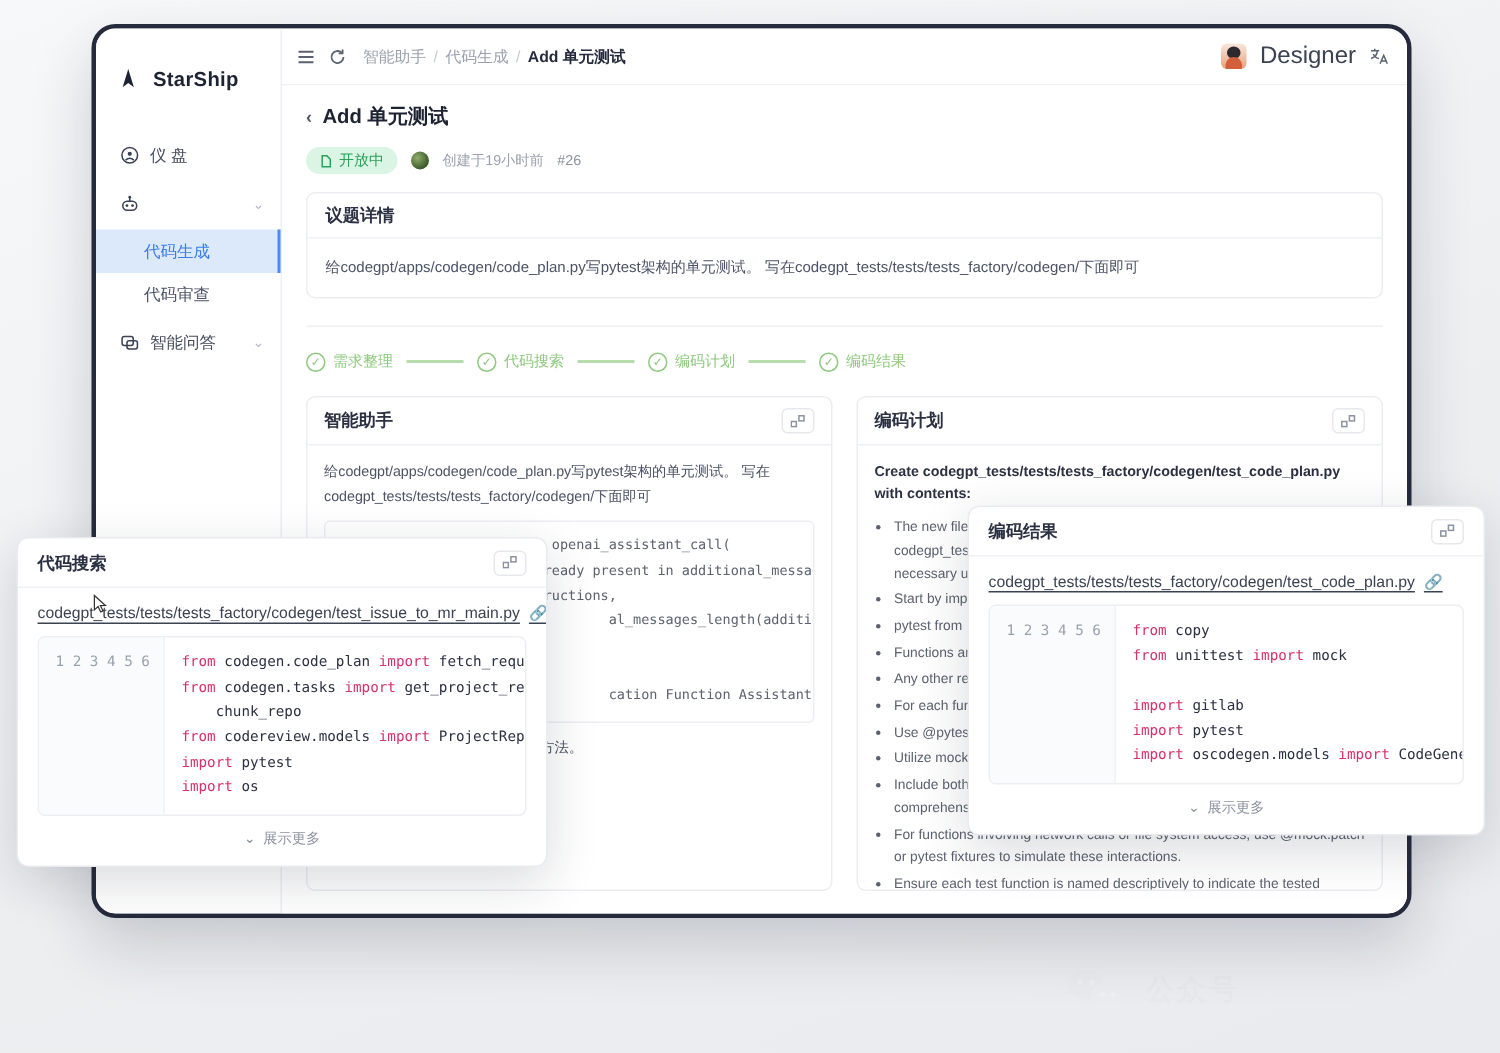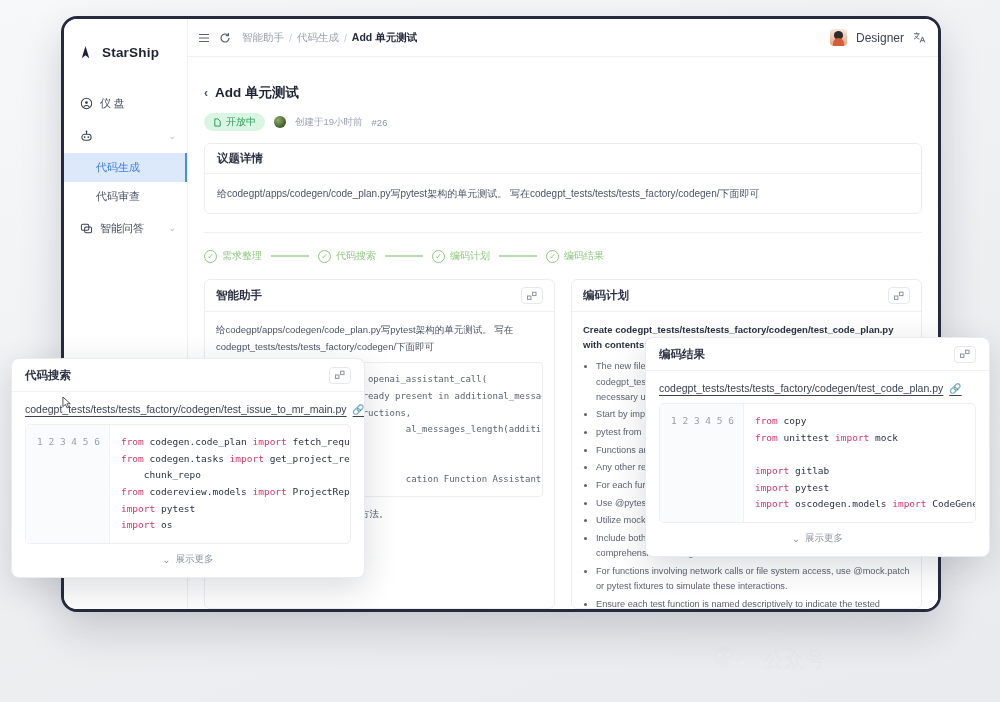--- a/index.html
+++ b/index.html
@@ -21,48 +21,48 @@
   .window { position: absolute; left: 61px; top: 16px; width: 880px; height: 596px;
     background: #fff; border-radius: 16px; border: 3px solid #252b3d;
     box-shadow: 0 18px 40px rgba(30,35,55,.18); overflow: hidden; display: flex; }
 
   
   .sidebar { width: 124px; background:#fff; border-right:1px solid #edeff2;
     flex-shrink:0; padding-top: 14px; }
   .brand { display:flex; align-items:center; gap:9px; padding: 4px 0 0 14px; height:34px;}
   .brand-mark { width:15px;height:15px; color:#252b3d; }
   .brand-name { font-size:13.5px; font-weight:700; color:#1d2333; letter-spacing:.2px;}
-  .nav { margin-top: 20px; font-family: Liberation Serif, serif; }
+  .nav { margin-top: 20px; }
   .nav-item { display:flex; align-items:center; gap:7px; height:32px;
     padding-left: 16px; font-size:11px; color:#454c5c; cursor:pointer; position:relative;}
   .nav-item .ico { width:13px; height:13px; display:inline-flex; color:#3a4152; }
   .nav-item .chev { position:absolute; right:11px; color:#b4bac6; font-size:9px; }
   .nav-item.group { height:34px; }
   .sub-item { display:flex; align-items:center; height:29px; padding-left:32px;
     font-size:11px; color:#4b5365; cursor:pointer; position:relative; }
   .sub-item.active { background:#dbe9fb; color:#3b7ce8; }
   .sub-item.active::after { content:""; position:absolute; right:0; top:0; bottom:0;
     width:2.5px; background:#4a8bf0; }
 
   
-  .main { flex:1; display:flex; flex-direction:column; min-width:0; background:#fff;gap:15px;}
+  .main { flex:1; display:flex; flex-direction:column; min-width:0; background:#fff;}
   .topbar { height:38px; border-bottom:1px solid #eef0f3; display:flex; align-items:center;
     padding: 0 12px 0 10px; gap:9px; flex-shrink:0; }
   .tb-ico { color:#5b6170; display:inline-flex; cursor:pointer; }
   .crumbs { display:flex; align-items:center; gap:5px; font-size:10.5px; color:#9aa1ae; margin-left:2px;}
   .crumbs .sep { color:#c6cbd4; }
   .crumbs .cur { color:#252b3d; font-weight:700; }
   .tb-right { margin-left:auto; display:flex; align-items:center; gap:9px; }
   .avatar { width:17px;height:17px;border-radius:4px;
     background: linear-gradient(180deg,#f7e7dd 0%,#e9a07a 100%); position:relative; overflow:hidden;}
   .avatar::before{content:"";position:absolute;left:4px;top:1.5px;width:9px;height:8px;
     border-radius:50% 50% 45% 45%;background:#2c2a2e;}
   .avatar::after{content:"";position:absolute;left:3px;top:9px;width:11px;height:8px;
     border-radius:6px 6px 0 0;background:#d1603a;}
-  .username { font-size:12px; color:#3b4252; }
+  .username { font-size:16px; color:#3b4252; }
 
   .content { flex:1; overflow:hidden; padding: 12px 16px 0 16px; background:#fff;}
   .page-title { display:flex; align-items:center; gap:7px; font-size:13.5px;
     font-weight:700; color:#1d2333; }
   .back-chev { color:#4b5365; font-size:12px; }
 
   .meta-row { display:flex; align-items:center; gap:9px; margin-top:11px; }
   .badge { display:inline-flex; align-items:center; gap:4px; height:18px; padding:0 9px;
     border-radius:9px; background:#dbf5e4; color:#2f9e5c; font-size:10px; }
   .meta-avatar { width:12px;height:12px;border-radius:50%;

